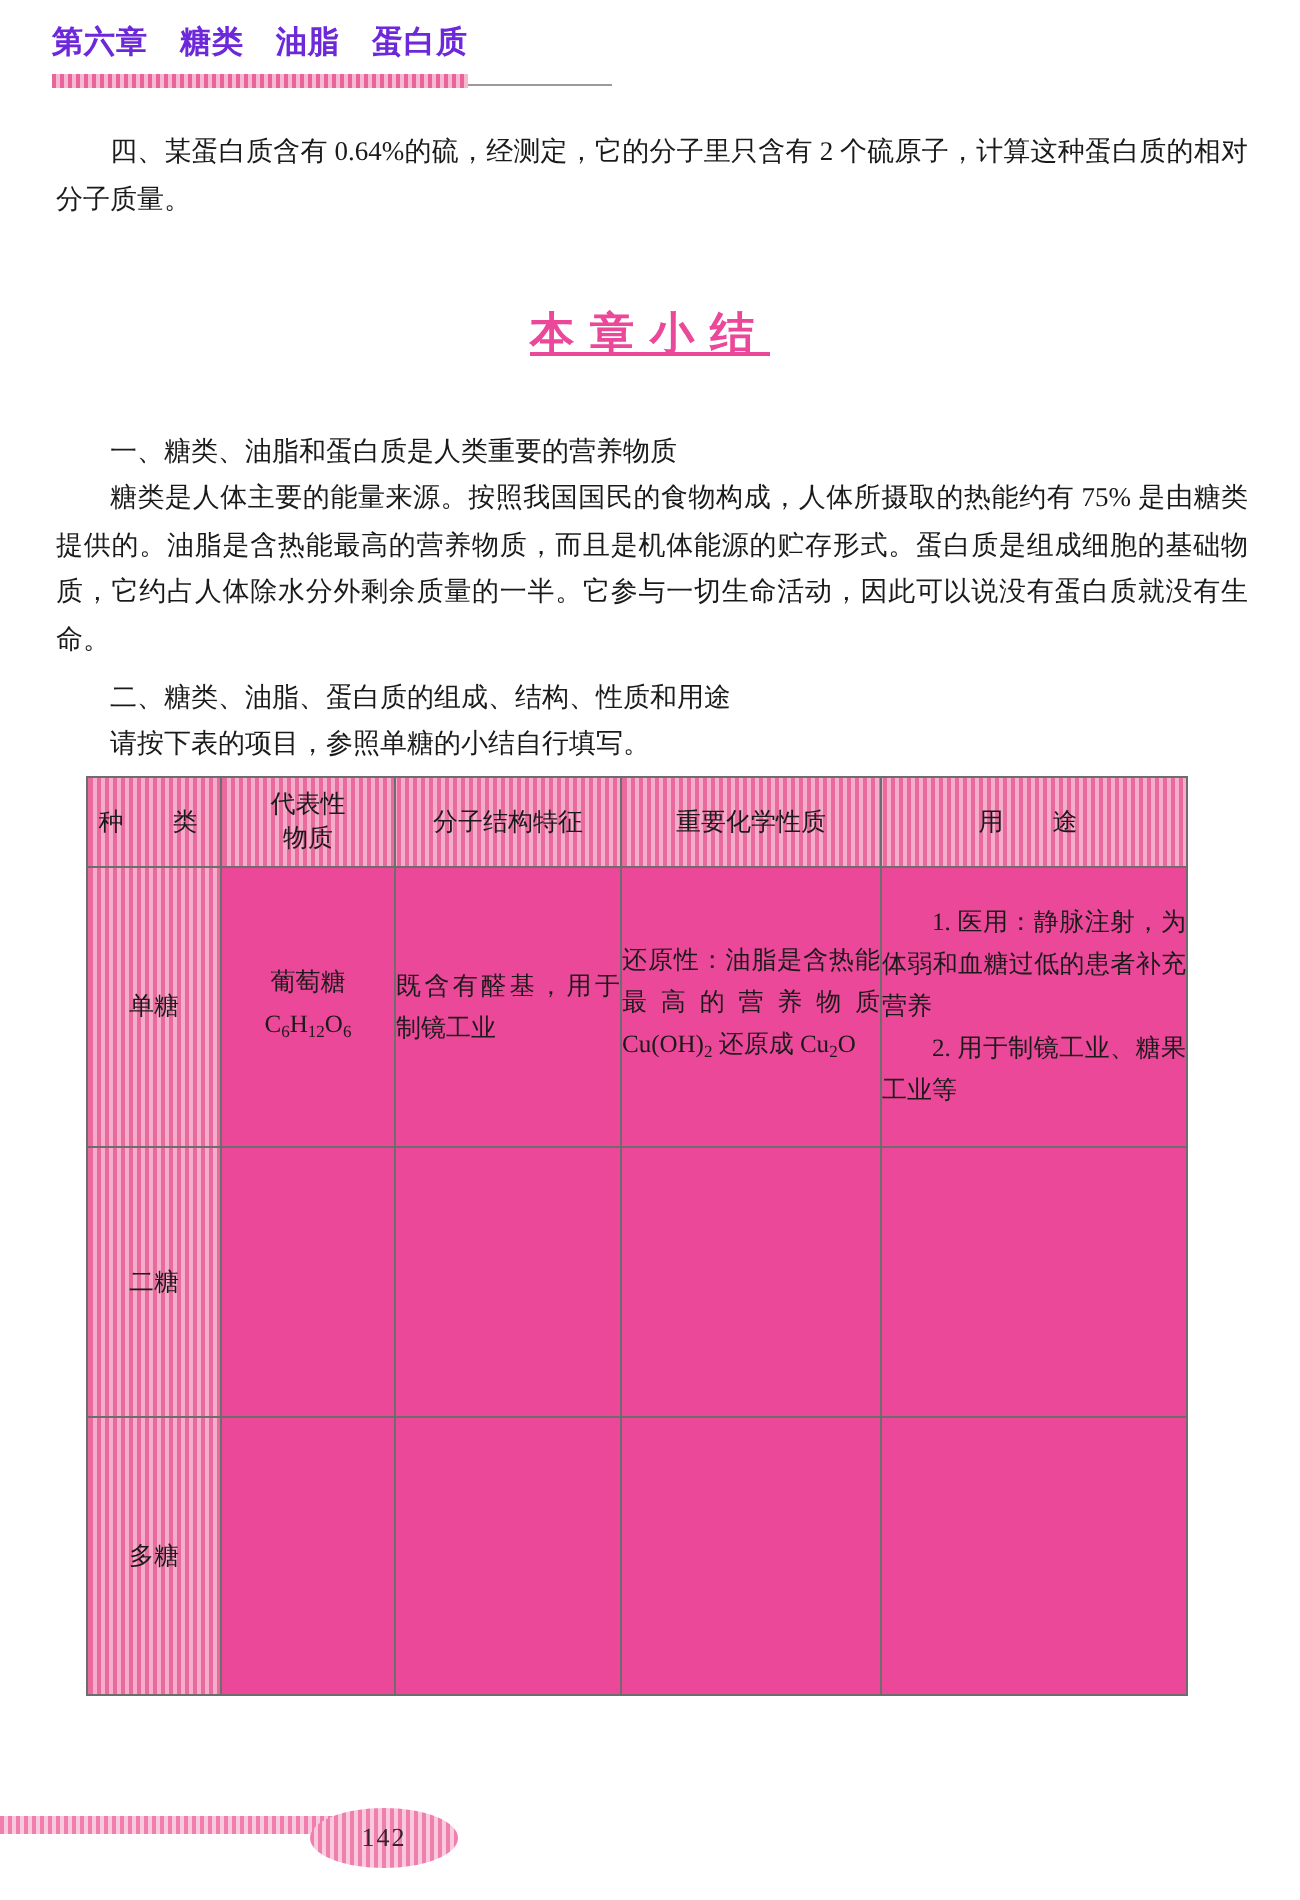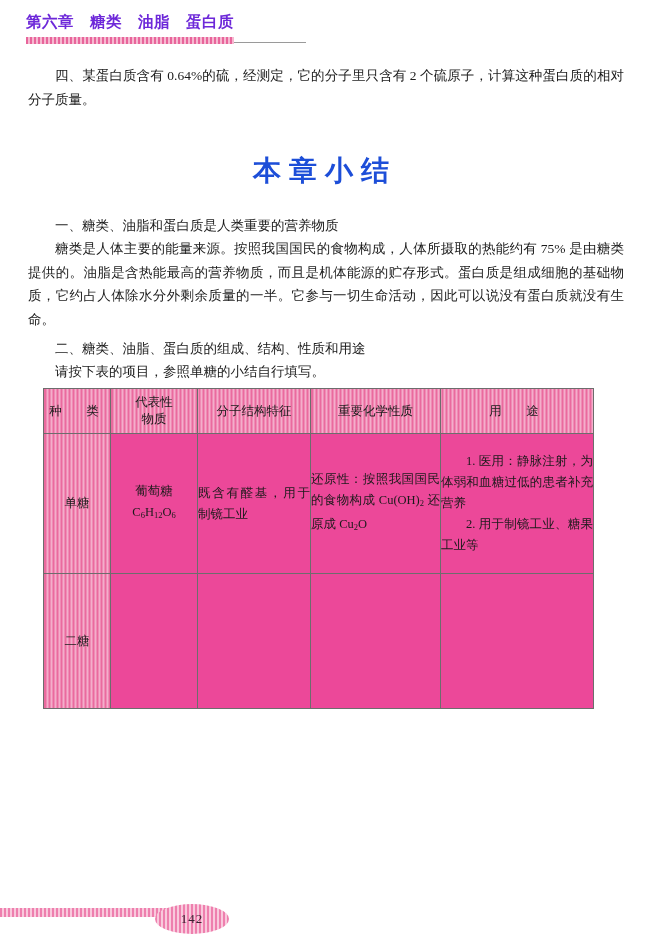--- a/index.html
+++ b/index.html
@@ -70,25 +70,26 @@
     text-justify: inter-ideograph;
     text-indent: 2em;
   }
 
   .section-title {
     position: absolute;
     left: 0;
     top: 152px;
     width: 650px;
     text-align: center;
-    font-size: 28px;
+    font-size: 22px;
     font-weight: bold;
     letter-spacing: 8px;
     font-family: "Liberation Sans", "DejaVu Sans", sans-serif;
-    color: #1d4ed8;
+    color: #ec4899;
+    text-decoration: underline;
   }
 
   .sub-head {
     position: absolute;
     left: 28px;
     width: 596px;
     font-size: 13.5px;
     line-height: 23px;
     text-indent: 2em;
   }
@@ -261,39 +262,46 @@
   <tbody>
 
     <tr class="row-mono">
       <td class="rowlabel striped">单糖</td>
       <td class="cell-body cell-center">
         <div>葡萄糖</div>
         <div class="formula">C<sub>6</sub>H<sub>12</sub>O<sub>6</sub></div>
       </td>
       <td class="cell-body cell-just">既含有醛基，用于制镜工业</td>
       <td class="cell-body cell-just">
-        <span>还原性：按照我国国民的食物构成</span>
+        <span>还原性：油脂是含热能最高的营养物质</span>
         <span class="formula">Cu(OH)<sub>2</sub></span>
         <span> 还原成 </span>
         <span class="formula">Cu<sub>2</sub>O</span>
       </td>
       <td class="cell-body cell-just cell-indent">
         <div>1. 医用：静脉注射，为体弱和血糖过低的患者补充营养</div>
         <div>2. 用于制镜工业、糖果工业等</div>
       </td>
     </tr>
 
     <tr class="row-di">
       <td class="rowlabel striped">二糖</td>
       <td class="cell-body"></td>
       <td class="cell-body"></td>
       <td class="cell-body"></td>
       <td class="cell-body"></td>
     </tr>
 
+    <tr class="row-poly">
+      <td class="rowlabel striped">多糖</td>
+      <td class="cell-body"></td>
+      <td class="cell-body"></td>
+      <td class="cell-body"></td>
+      <td class="cell-body"></td>
+    </tr>
   </tbody>
 </table>
 
 <div class="footer">
   <div class="footer-bar"></div>
   <div class="footer-badge">
     <span class="footer-num">142</span>
   </div>
 </div>
 

